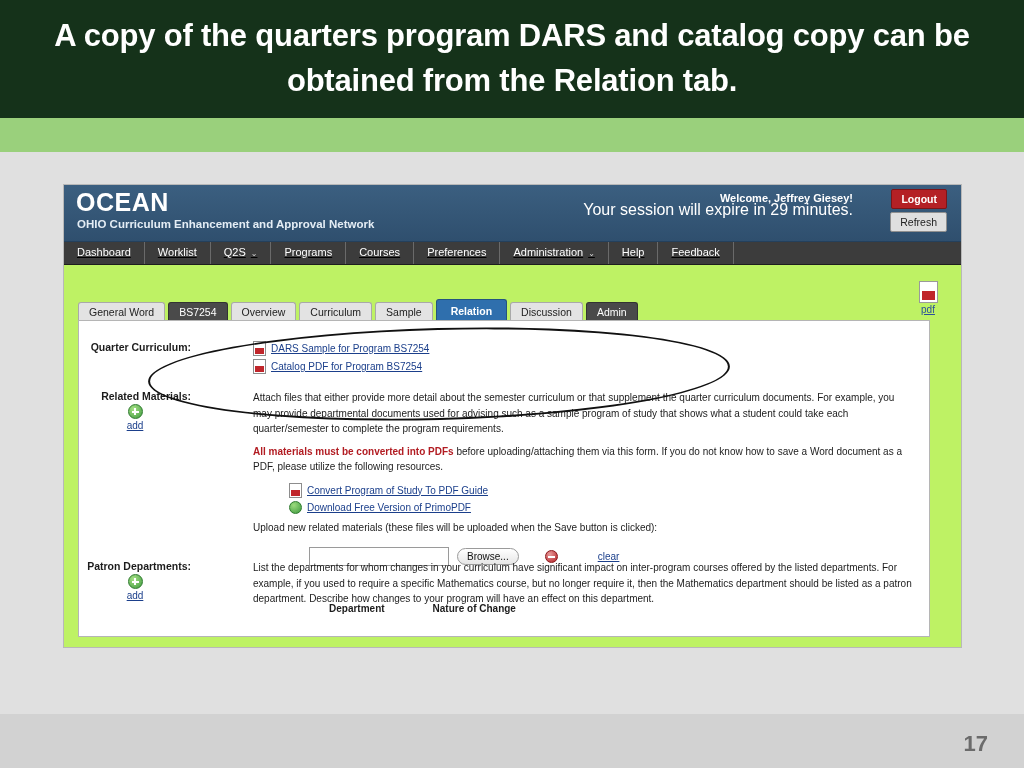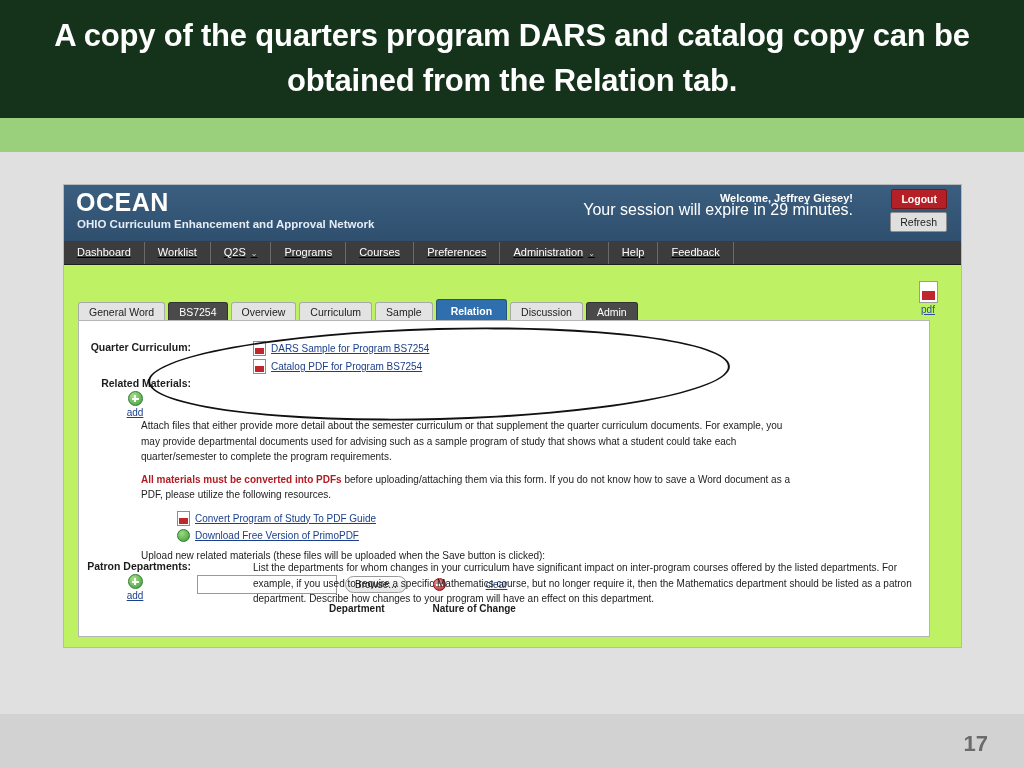--- a/index.html
+++ b/index.html
@@ -461,21 +461,21 @@
             <span class="file-ico"></span>
             <span class="lnk">DARS Sample for Program BS7254</span>
           </div>
           <div class="filelink">
             <span class="file-ico"></span>
             <span class="lnk">Catalog PDF for Program BS7254</span>
           </div>
         </div>
       </div>
 
-      <div class="row" style="left:0; top:56px; width:838px;flex-direction:column;">
+      <div class="row" style="left:0; top:69px; width:838px;">
         <div style="width:112px;">
           <div class="lbl">Related Materials:</div>
           <div class="addctl">
             <div class="add-circle"></div>
             <div class="add-text">add</div>
           </div>
         </div>
         <div style="margin-left:62px; width:660px;">
           <div class="para">Attach files that either provide more detail about the semester curriculum or that supplement the quarter curriculum documents. For example, you may provide departmental documents used for advising such as a sample program of study that shows what a student could take each quarter/semester to complete the program requirements.</div>
           <div class="para" style="margin-top:7px;">

